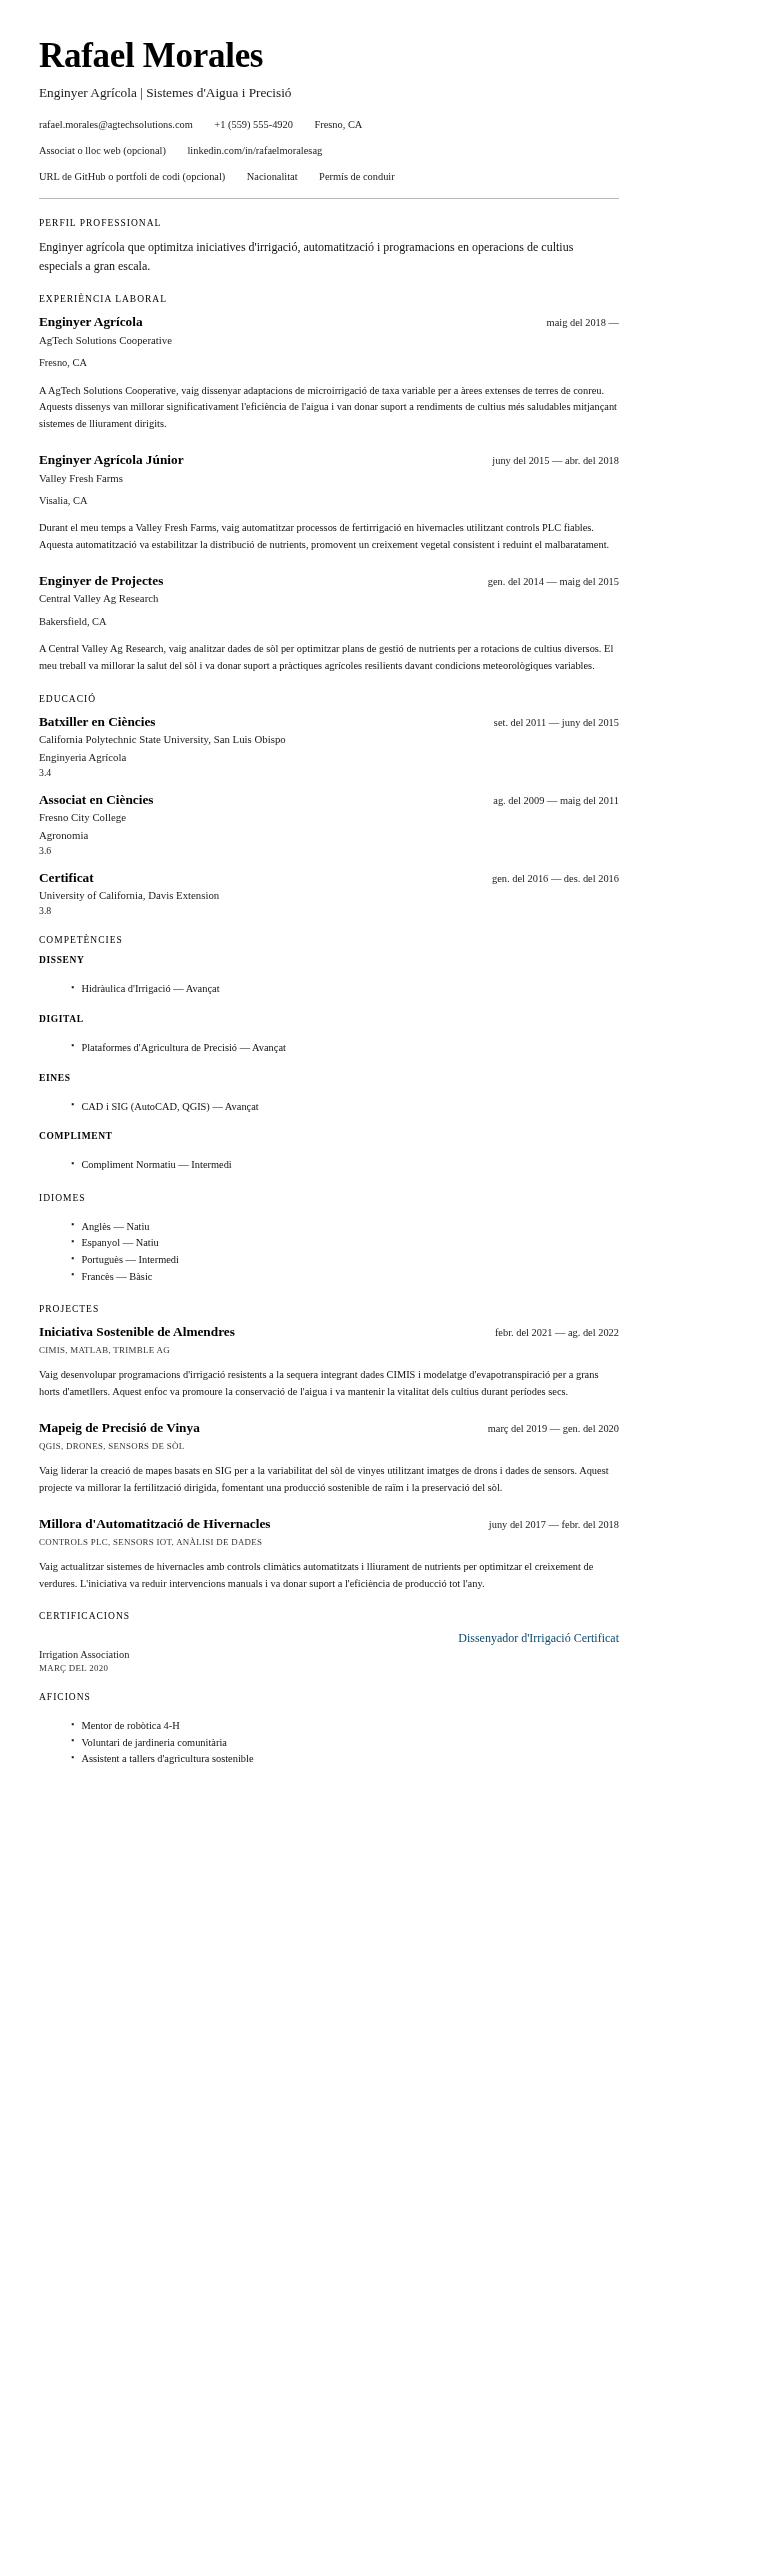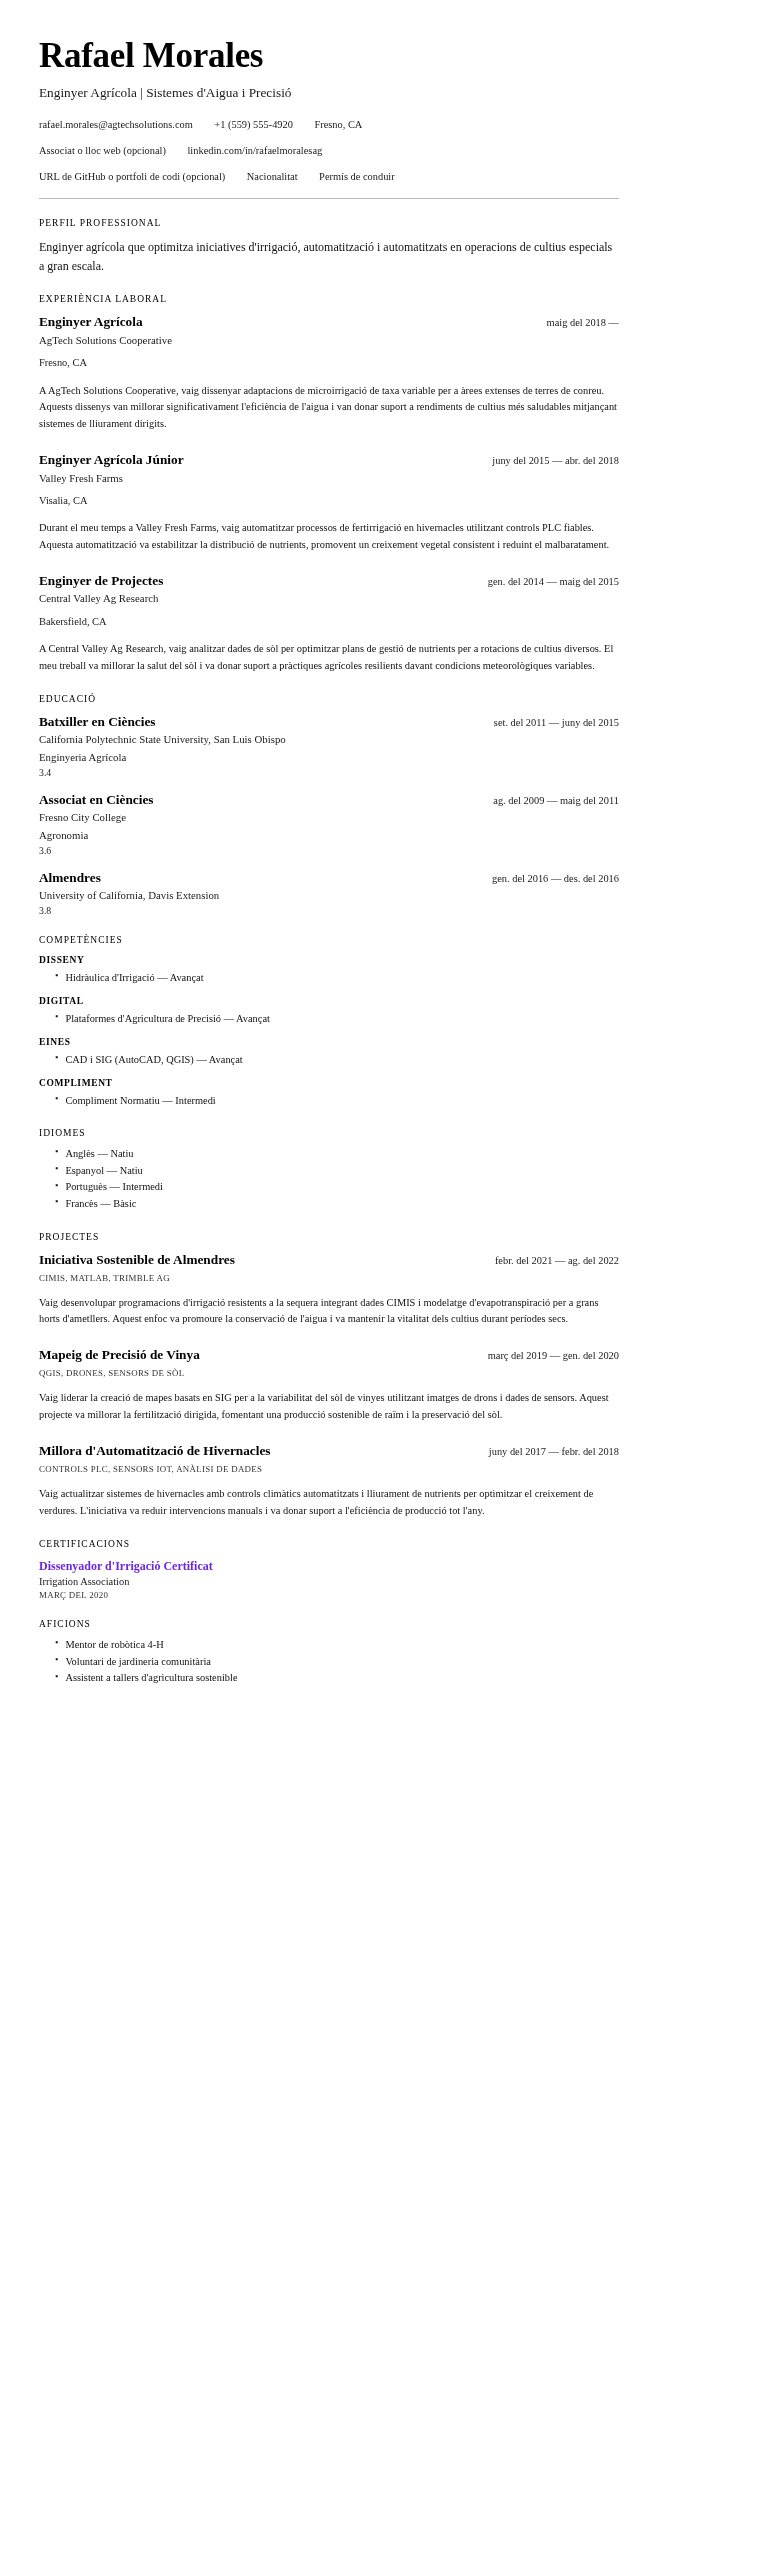--- a/index.html
+++ b/index.html
@@ -134,21 +134,21 @@
   .skill-group:last-child { margin-bottom: 0; }
   .skill-label {
     font-size: 9.5px;
     font-weight: 700;
     letter-spacing: 0.6px;
     text-transform: uppercase;
     margin-bottom: 4.4px;
     color: #000000;
   }
   ul.bullets {
-    margin: 0;
+    margin: 16px;
     padding-left: 16.4px;
     list-style: none;
   }
   ul.bullets li {
     font-size: 10.4px;
     line-height: 1.6;
     position: relative;
     color: #111111;
     padding-left: 10px;
   }
@@ -156,23 +156,24 @@
     content: "\25AA";
     position: absolute;
     left: 0;
     top: -0.6px;
     font-size: 8.2px;
     color: #111111;
   }
 
   .cert-title {
     font-size: 12px;
-    font-weight: 700;
-    color: #6d28d9;
+    font-weight: 400;
+    color: #0c4a6e;
     line-height: 1.3;
+    text-align: right;
   }
   .cert-org {
     font-size: 10.4px;
     margin-top: 1.9px;
     color: #1a1a1a;
   }
   .cert-date {
     font-size: 8.9px;
     letter-spacing: 0.3px;
     text-transform: uppercase;
@@ -204,21 +205,21 @@
       <span class="item">URL de GitHub o portfoli de codi (opcional)</span>
       <span class="item">Nacionalitat</span>
       <span class="item">Permís de conduir</span>
     </div>
   </div>
 
   <hr class="rule">
 
   <div class="section">
     <div class="section-title">Perfil professional</div>
-    <p class="summary">Enginyer agrícola que optimitza iniciatives d'irrigació, automatització i automatitzats en operacions de cultius especials a gran escala.</p>
+    <p class="summary">Enginyer agrícola que optimitza iniciatives d'irrigació, automatització i programacions en operacions de cultius especials a gran escala.</p>
   </div>
 
   <div class="section">
     <div class="section-title">Experiència laboral</div>
 
     <div class="entry">
       <div class="entry-head">
         <div class="entry-title">Enginyer Agrícola</div>
         <div class="entry-date">maig del 2018 —</div>
       </div>
@@ -266,21 +267,21 @@
         <div class="entry-title">Associat en Ciències</div>
         <div class="entry-date">ag. del 2009 — maig del 2011</div>
       </div>
       <div class="entry-sub">Fresno City College</div>
       <div class="entry-sub">Agronomia</div>
       <div class="entry-grade">3.6</div>
     </div>
 
     <div class="edu-entry">
       <div class="entry-head">
-        <div class="entry-title">Almendres</div>
+        <div class="entry-title">Certificat</div>
         <div class="entry-date">gen. del 2016 — des. del 2016</div>
       </div>
       <div class="entry-sub">University of California, Davis Extension</div>
       <div class="entry-grade">3.8</div>
     </div>
   </div>
 
   <div class="section">
     <div class="section-title">Competències</div>
 

